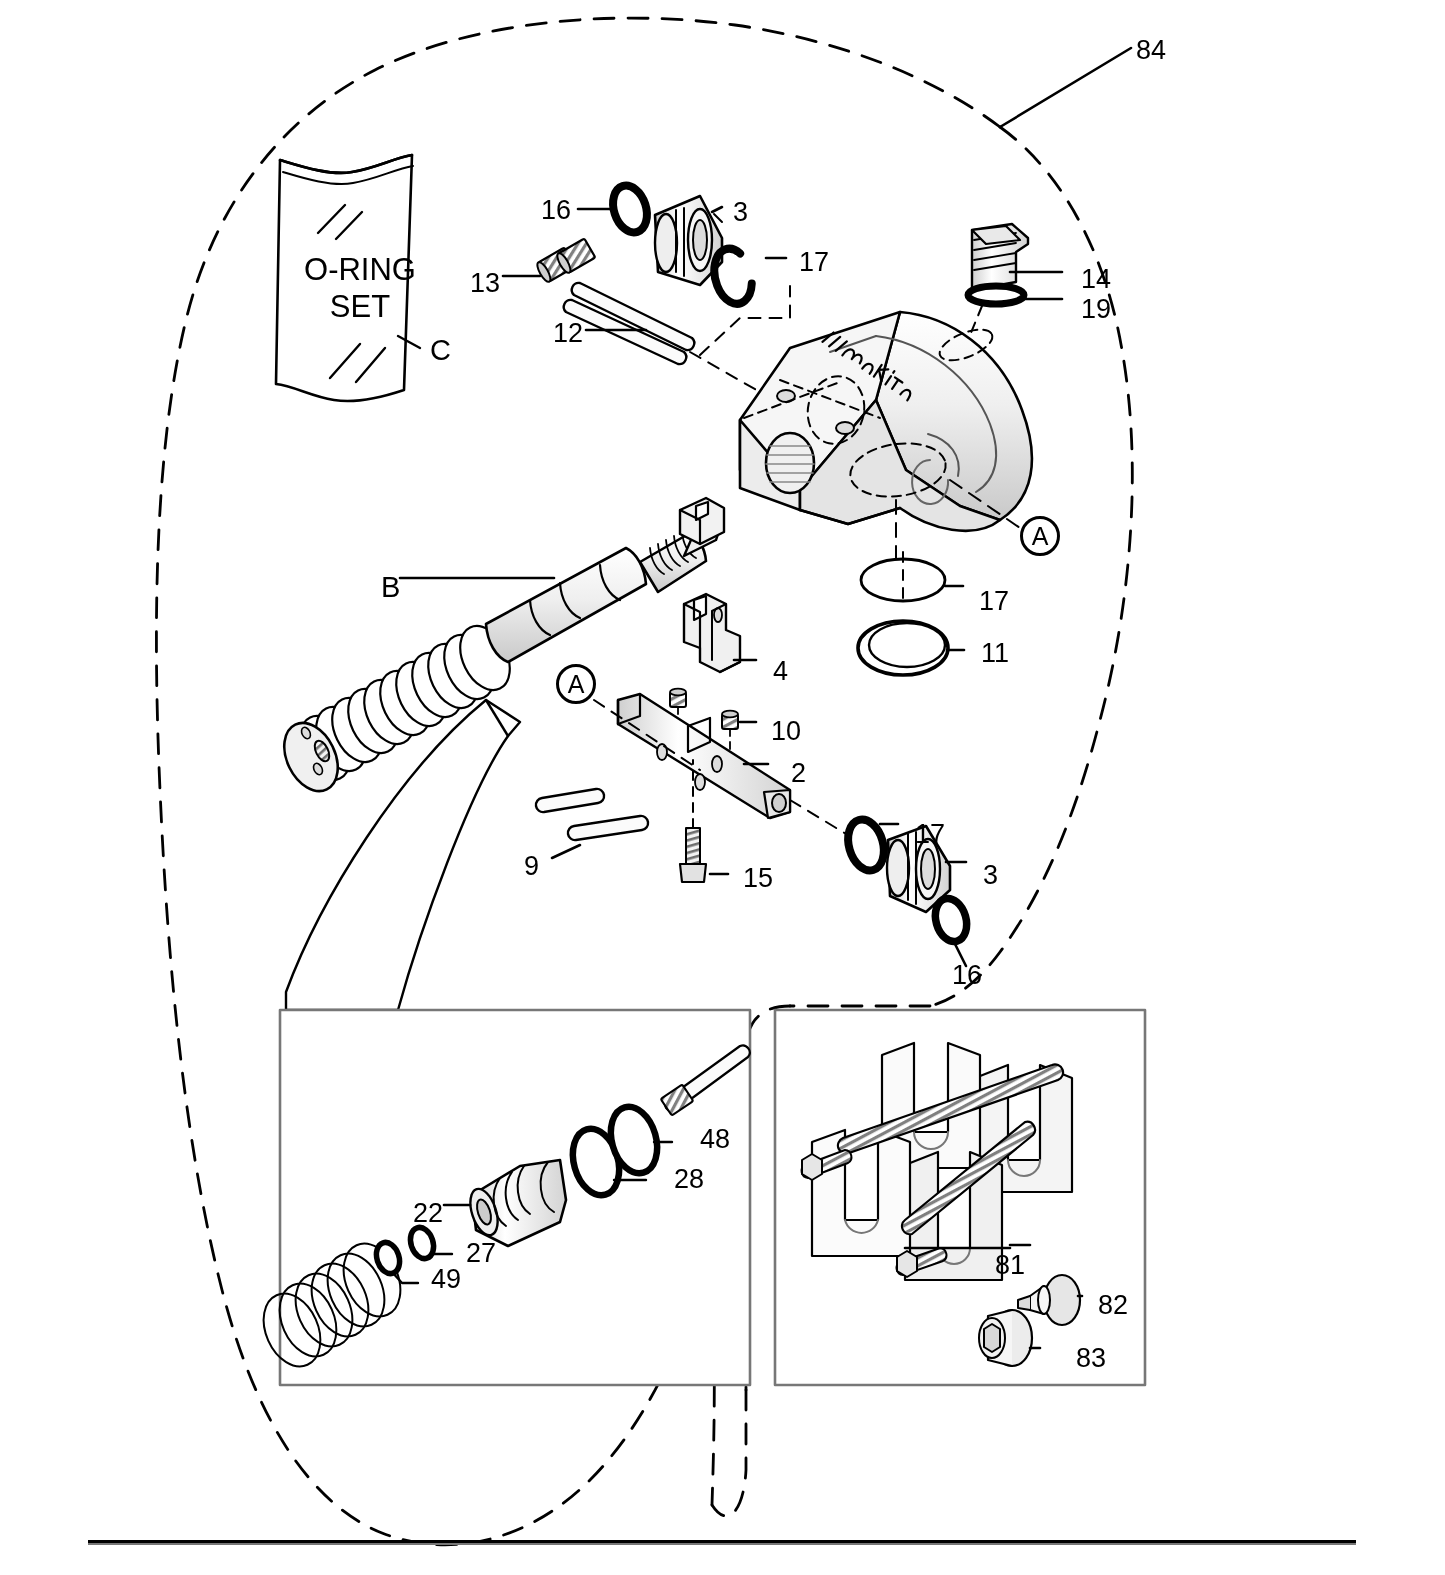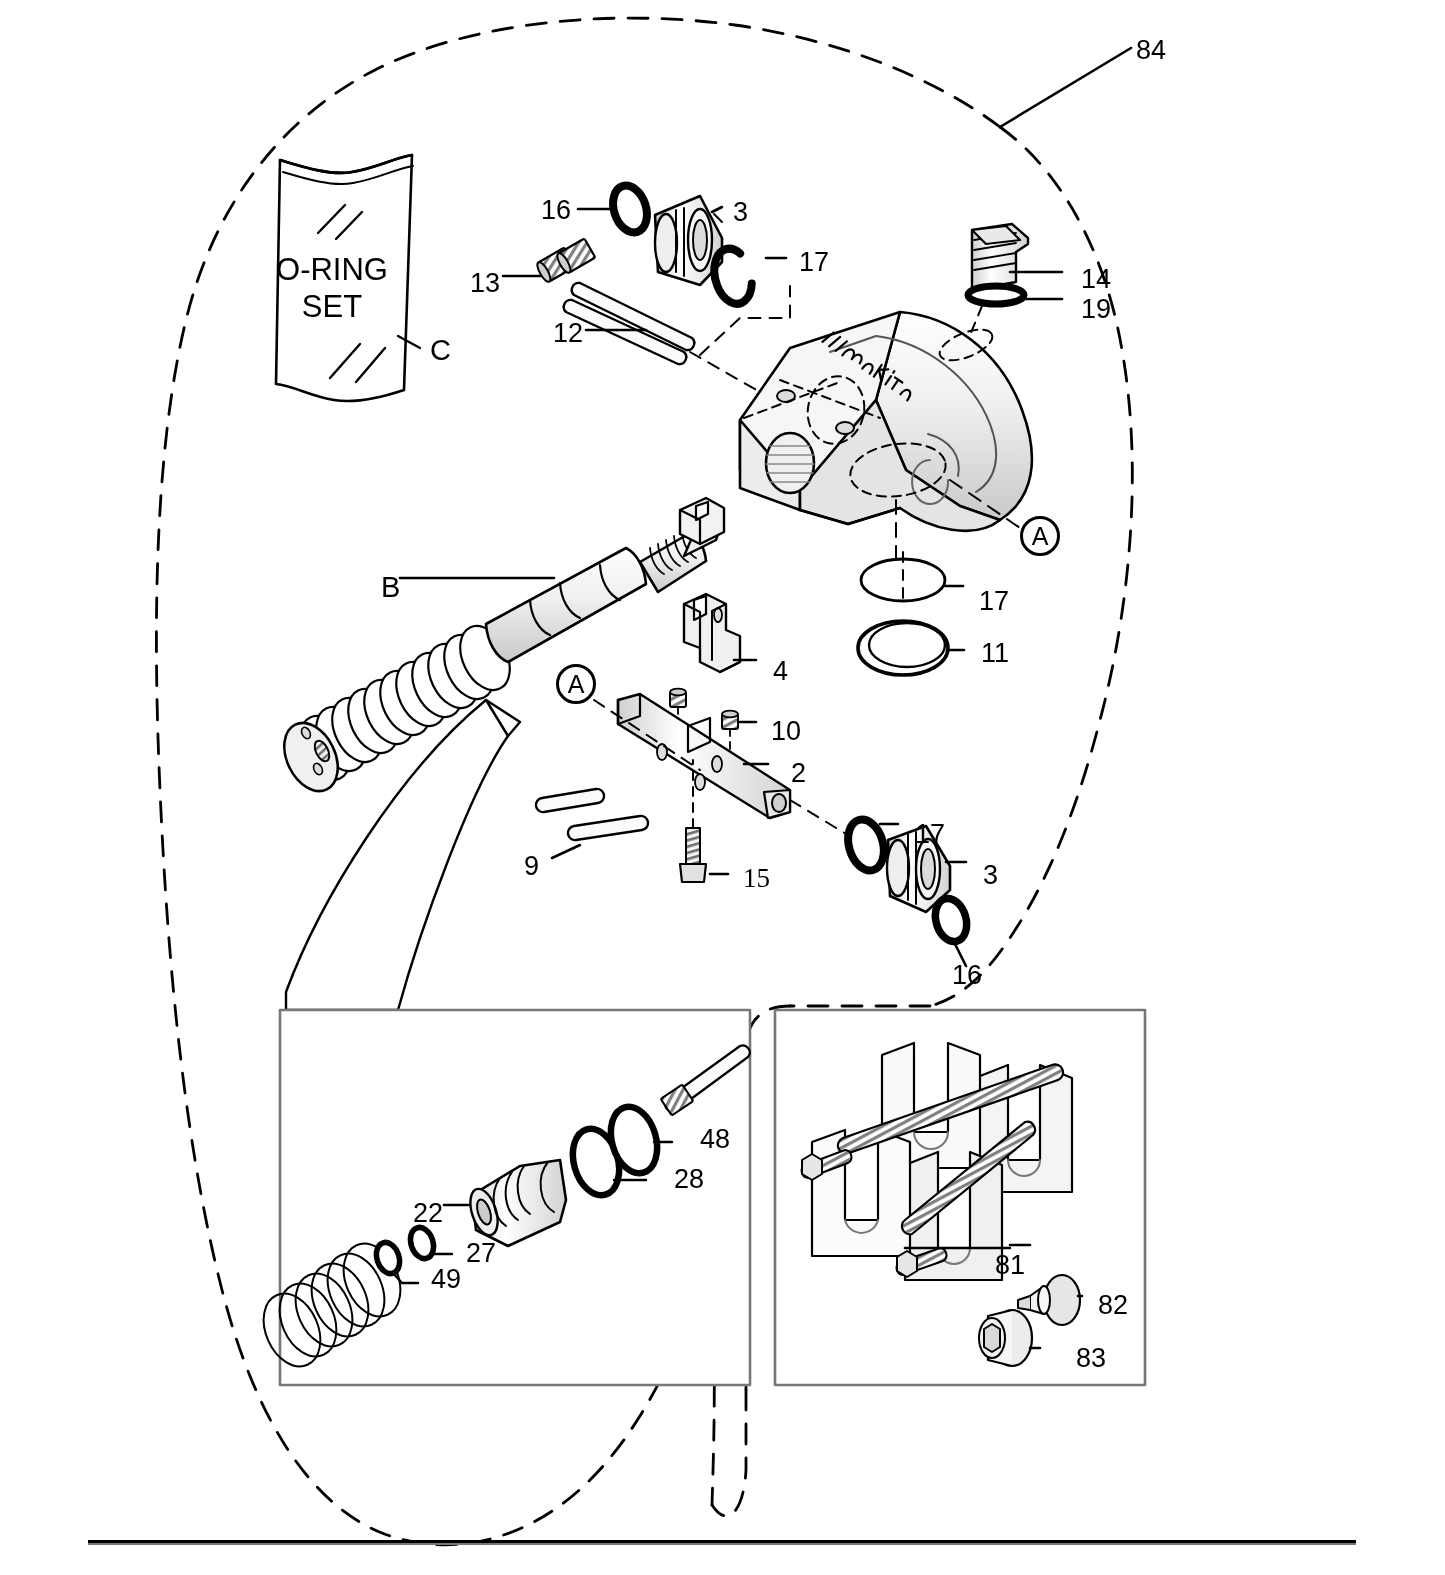--- a/index.html
+++ b/index.html
@@ -2,21 +2,21 @@
 <html><head>
 <meta charset="utf-8">
 <style>
   html,body{margin:0;padding:0;background:#ffffff;}
   body{font-family:"Liberation Sans", sans-serif;}
   #sheet{position:relative;width:1445px;height:1575px;background:#fff;overflow:hidden;}
   #sheet svg{position:absolute;left:0;top:0;}
   .lbl{position:absolute;font-family:"Liberation Sans", sans-serif;color:#000;
        font-size:27px;line-height:1;white-space:nowrap;}
   .lbl.big{font-size:29px;}
-  .oringtxt{position:absolute;font-size:31px;text-align:center;line-height:1.18;color:#000;}
+  .oringtxt{position:absolute;font-size:31px;text-align:center;line-height:1.18;color:#000;margin-left:28px;}
   .boxtitle{position:absolute;font-size:27px;color:#000;white-space:nowrap;}
   .circlab{position:absolute;width:40px;height:40px;border:3px solid #000;border-radius:50%;
            display:flex;align-items:center;justify-content:center;font-size:25px;color:#000;
            background:#fff;box-sizing:border-box;}
   .footrule{position:absolute;left:88px;top:1540px;width:1268px;height:0;
             border-top:3px solid #000;border-bottom:2px solid #777;}
 </style>
 </head>
 <body>
 
@@ -458,21 +458,21 @@
 <div class="lbl" style="left:1081px;top:266px;">14</div>
 <div class="lbl" style="left:1081px;top:296px;">19</div>
 <div class="lbl" style="left:470px;top:270px;text-align:right;">13</div>
 <div class="lbl" style="left:553px;top:320px;">12</div>
 <div class="lbl" style="left:979px;top:588px;">17</div>
 <div class="lbl" style="left:981px;top:640px;">11</div>
 <div class="lbl" style="left:773px;top:658px;">4</div>
 <div class="lbl" style="left:771px;top:718px;">10</div>
 <div class="lbl" style="left:791px;top:760px;">2</div>
 <div class="lbl" style="left:524px;top:853px;">9</div>
-<div class="lbl" style="left:743px;top:865px;font-family:Liberation Serif, serif;">15</div>
+<div class="lbl" style="left:743px;top:865px;">15</div>
 <div class="lbl" style="left:915px;top:821px;">17</div>
 <div class="lbl" style="left:983px;top:862px;">3</div>
 <div class="lbl" style="left:952px;top:962px;">16</div>
 <div class="lbl" style="left:700px;top:1126px;">48</div>
 <div class="lbl" style="left:674px;top:1166px;">28</div>
 <div class="lbl" style="left:413px;top:1200px;">22</div>
 <div class="lbl" style="left:466px;top:1240px;">27</div>
 <div class="lbl" style="left:431px;top:1266px;">49</div>
 <div class="lbl" style="left:995px;top:1252px;">81</div>
 <div class="lbl" style="left:1098px;top:1292px;">82</div>

